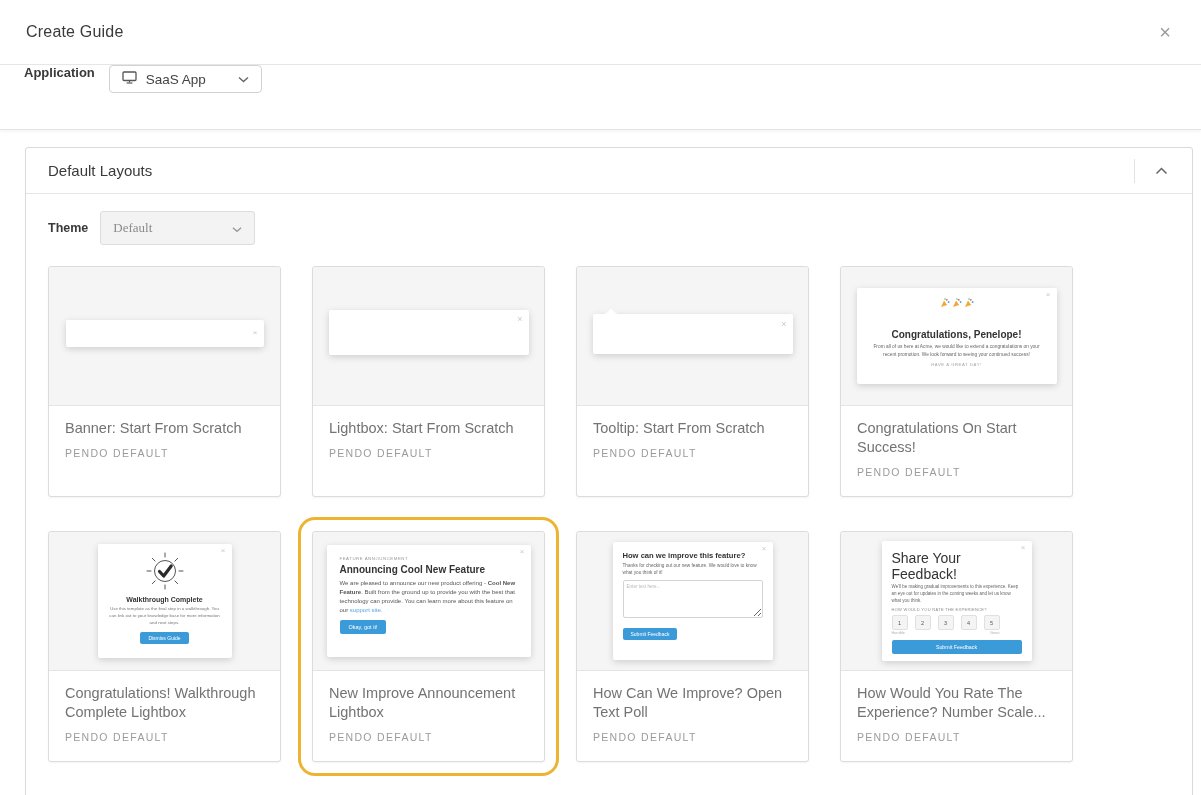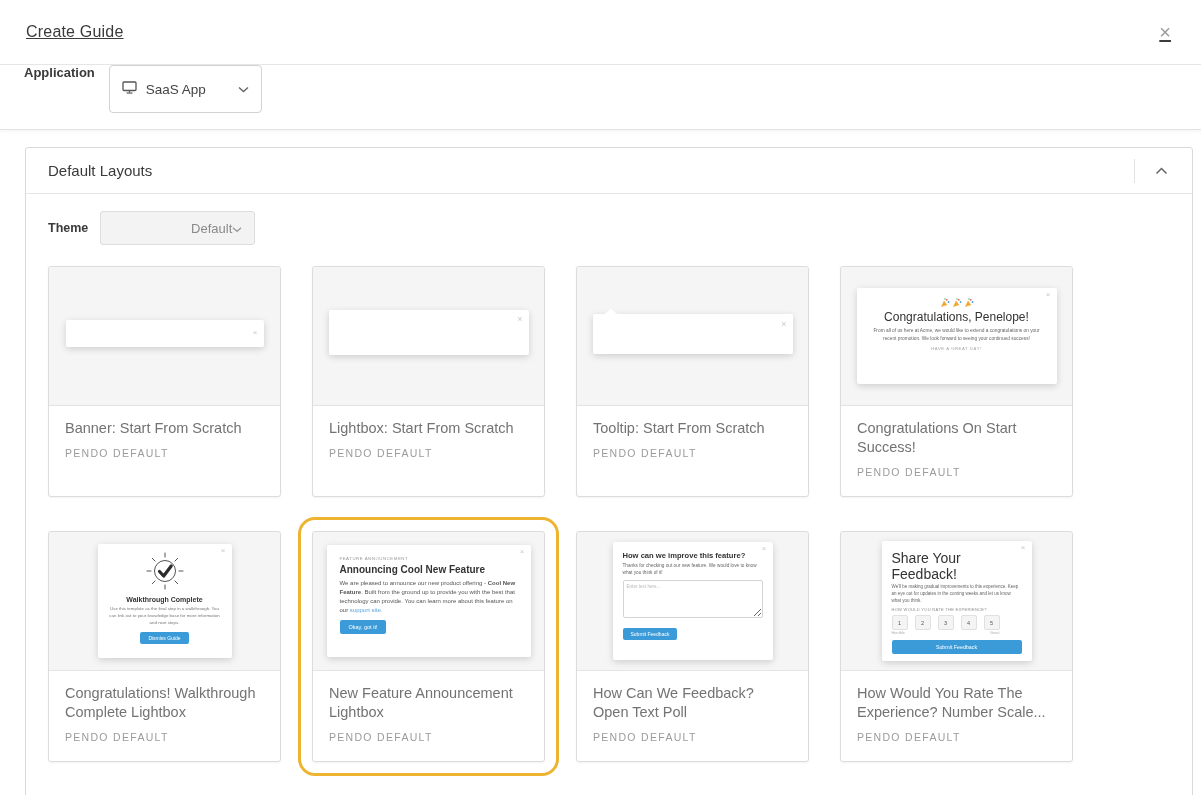--- a/index.html
+++ b/index.html
@@ -1,50 +1,50 @@
 <!DOCTYPE html>
 <html style="--selection: #EDB431; --button: #3B9BD8; --link: #58A6DE;"><head>
 <meta charset="utf-8">
 <style>
   * { box-sizing: border-box; margin: 0; padding: 0; }
   html,body { width:1201px; height:795px; overflow:hidden; background:#fff;
     font-family:"Liberation Sans", sans-serif; color:#3c3c3c; }
 
   
   .top { height:65px; display:flex; align-items:center; padding:0 26px;
-    border-bottom:1px solid #e6e6e6;text-decoration:underline; }
+    border-bottom:1px solid #e6e6e6; }
   .top h1 { font-size:16px; font-weight:400; color:#3a3a3a; flex:1; letter-spacing:.2px; }
   .close { font-size:20px; color:#9b9b9b; cursor:pointer; line-height:1; padding:4px; }
 
   
   .appbar { height:65px; display:flex; align-items:flex-start; gap:14px; padding:0 24px;
     border-bottom:1px solid #e4e4e4; box-shadow:0 2px 3px rgba(0,0,0,.04); position:relative; z-index:2; }
   .applabel { font-size:13px; font-weight:bold; color:#3a3a3a; }
-  .appselect { display:flex; align-items:center; gap:9px; height:48px; padding:0 12px;
+  .appselect { display:flex; align-items:center; gap:9px; height:28px; padding:0 12px;
     background:#fff; border:1px solid #d2d2d2; border-radius:4px; font-family:inherit;
     font-size:13.5px; color:#444; cursor:pointer; min-width:153px; }
   .appselect .grow { flex:1; text-align:left; }
   .chev svg, .collapse svg { display:block; }
 
   
   .main { padding:17px 8px 0 25px; height:664px; }
   .panel { border:1px solid #d9d9d9; border-radius:3px; background:#fff; height:700px; }
   .panel-head { height:46px; display:flex; align-items:center; padding:0 14px 0 22px;
     border-bottom:1px solid #e6e6e6; }
   .panel-title { flex:1; font-size:15px; color:#3a3a3a; }
   .vdiv { width:1px; height:24px; background:#e2e2e2; margin-right:10px; }
   .collapse { background:none; border:none; cursor:pointer; padding:6px 10px; }
   .panel-body { padding:17px 22px; }
 
   .theme-row { display:flex; align-items:center; gap:12px; margin-bottom:21px; }
   .theme-label { font-size:12.5px; font-weight:bold; color:#3a3a3a; }
   .theme-select { display:flex; align-items:center; height:34px; width:155px; padding:0 12px;
     background:#f3f3f4; border:1px solid #ddd; border-radius:3px; font-family:inherit;
     font-size:13px; color:#8a8a8a; cursor:pointer; }
-  .theme-select .grow { flex:1; text-align:right; }
+  .theme-select .grow { flex:1; text-align:left;font-family:Liberation Serif, serif; }
 
   
   .grid { display:grid; grid-template-columns:repeat(4,233px); column-gap:31px; row-gap:34px; }
   .card { width:233px; height:231px; background:#fff; border:1px solid #dcdcdc; border-radius:3px;
     box-shadow:0 1px 2px rgba(0,0,0,.05); display:flex; flex-direction:column; cursor:pointer; }
   .card.selected { outline:3px solid var(--selection,#EDB431); outline-offset:11px; }
   .preview { height:139px; background:#f5f5f6; border-bottom:1px solid #e4e4e4; border-radius:3px 3px 0 0;
     position:relative; display:flex; align-items:center; justify-content:center; }
   .meta { padding:13px 16px; }
   .card-title { font-size:14.5px; color:#737373; line-height:1.3; }
@@ -57,21 +57,21 @@
   .banner-bar .mini-close { top:9px; }
   .lightbox-box { width:200px; height:45px; margin-top:-8px; }
   .lightbox-box .mini-close { top:5px; font-size:9px; }
   .tooltip-box { width:200px; height:40px; margin-top:-4px; }
   .tooltip-box .mini-close { top:6px; font-size:9px; }
   .caret { position:absolute; top:-5px; left:13px; width:10px; height:10px; background:#fff;
     transform:rotate(45deg); border-top:1px solid rgba(0,0,0,.05); border-left:1px solid rgba(0,0,0,.05); }
 
   .congrats { width:200px; height:96px; padding:10px 12px 8px; text-align:center; }
   .emoji-row { display:flex; justify-content:center; gap:2px; }
-  .c-title { font-size:12px; font-weight:normal; color:#333; margin-top:2px; }
+  .c-title { font-size:10px; font-weight:bold; color:#333; margin-top:21px; }
   .c-body { font-size:4.8px; color:#666; line-height:1.6; margin-top:3px; }
   .c-foot { font-size:4.2px; letter-spacing:.6px; color:#a5a5a5; margin-top:4px; }
 
   .walkthrough { width:134px; height:114px; padding:8px 9px; text-align:center; }
   .w-title { font-size:7px; font-weight:bold; color:#333; margin-top:2px; }
   .w-body { font-size:4.4px; color:#777; line-height:1.55; margin-top:3px; }
   .mini-btn { background:var(--button,#3B9BD8); color:#fff; border:none; border-radius:2px;
     font-family:inherit; font-size:5px; padding:3px 8px; margin-top:5px; cursor:pointer; }
 
   .feature { width:204px; height:112px; padding:11px 13px; text-align:left; }
@@ -266,37 +266,37 @@
             <div class="preview">
               <div class="mini feature">
                 <span class="mini-close">×</span>
                 <div class="f-eyebrow">FEATURE ANNOUNCEMENT</div>
                 <div class="f-title">Announcing Cool New Feature</div>
                 <div class="f-body"><span>We are pleased to announce our new product offering - </span><b>Cool New Feature</b><span>. Built from the ground up to provide you with the best that technology can provide. You can learn more about this feature on our </span><span class="f-link">support site.</span></div>
                 <button class="mini-btn">Okay, got it!</button>
               </div>
             </div>
             <div class="meta">
-              <div class="card-title">New Feature Announcement Lightbox</div>
+              <div class="card-title">New Improve Announcement Lightbox</div>
               <div class="card-sub">PENDO DEFAULT</div>
             </div>
           </div>
 
           <div class="card">
             <div class="preview">
               <div class="mini poll">
                 <span class="mini-close">×</span>
                 <div class="p-title">How can we improve this feature?</div>
                 <div class="p-body">Thanks for checking out our new feature. We would love to know what you think of it!</div>
                 <textarea class="p-input" placeholder="Enter text here..." style=""></textarea>
                 <button class="mini-btn">Submit Feedback</button>
               </div>
             </div>
             <div class="meta">
-              <div class="card-title">How Can We Feedback? Open Text Poll</div>
+              <div class="card-title">How Can We Improve? Open Text Poll</div>
               <div class="card-sub">PENDO DEFAULT</div>
             </div>
           </div>
 
           <div class="card">
             <div class="preview">
               <div class="mini scale">
                 <span class="mini-close">×</span>
                 <div class="s-title">Share Your Feedback!</div>
                 <div class="s-body">We'll be making gradual improvements to this experience. Keep an eye out for updates in the coming weeks and let us know what you think.</div>

